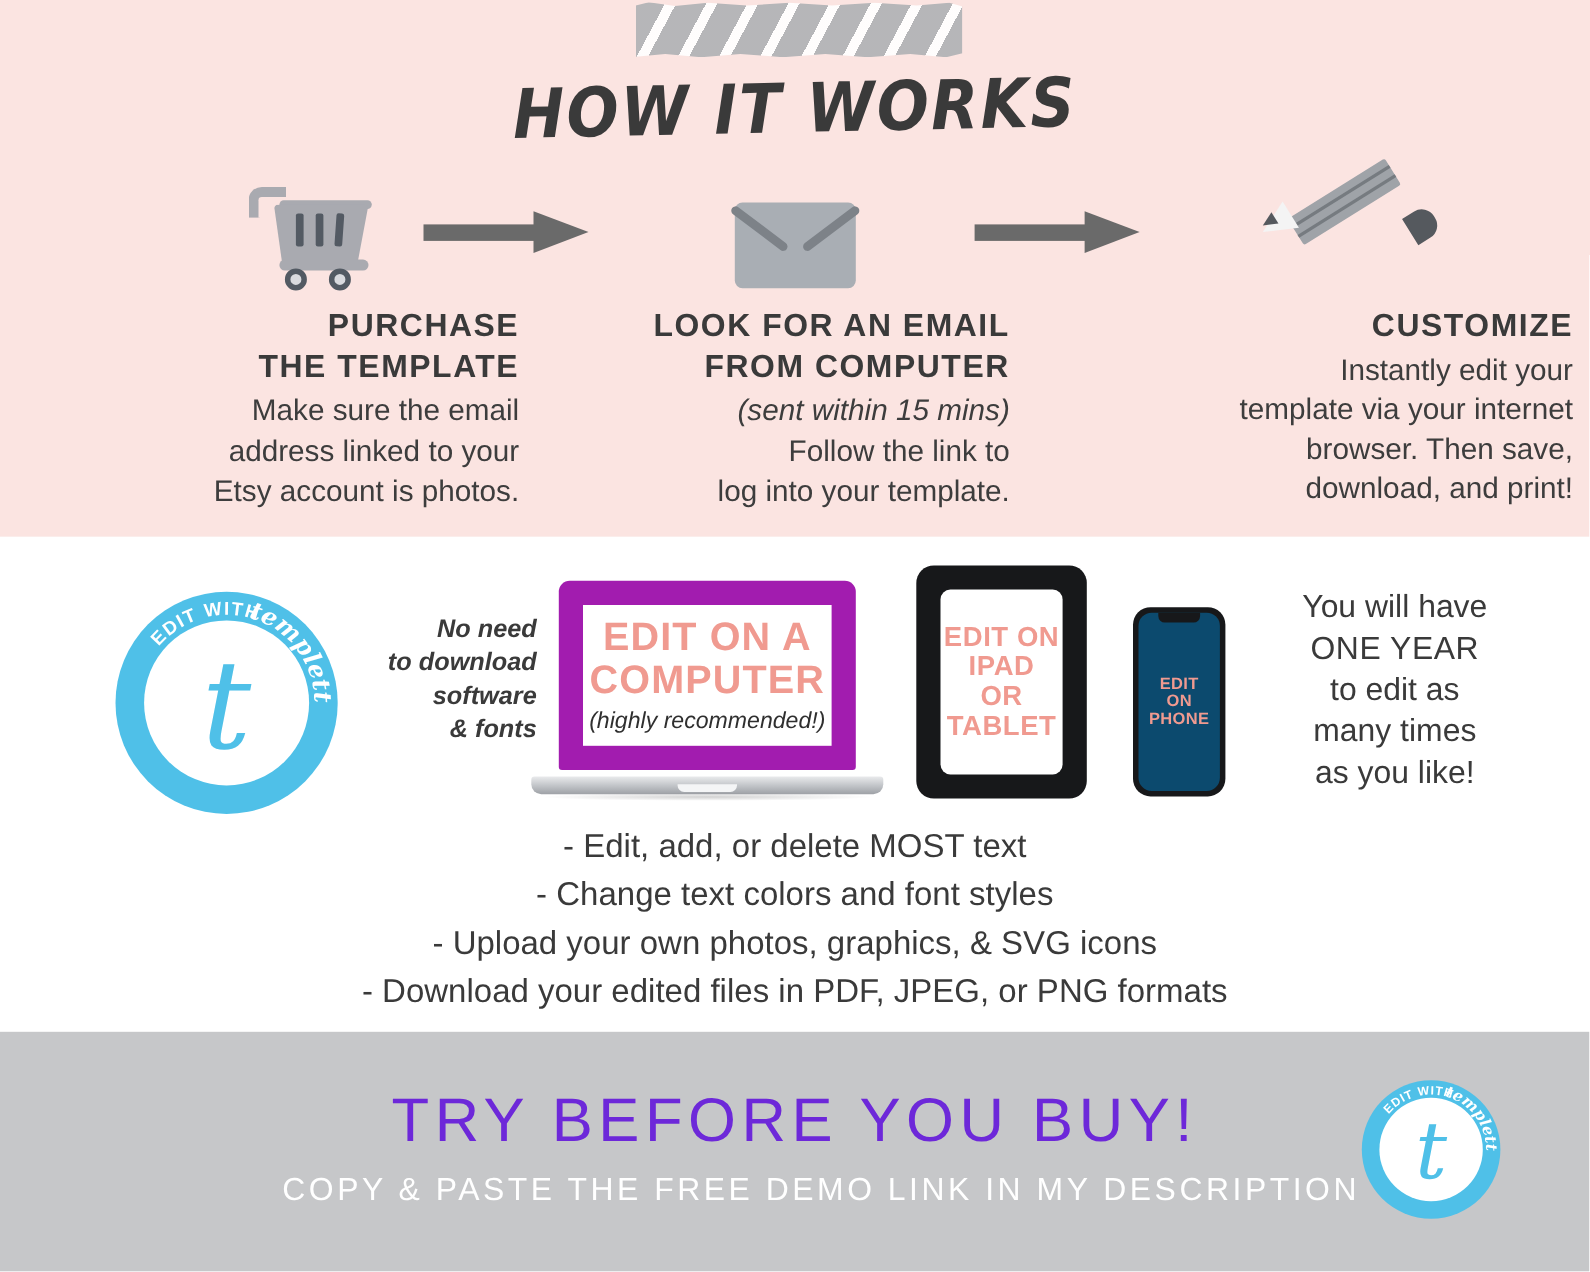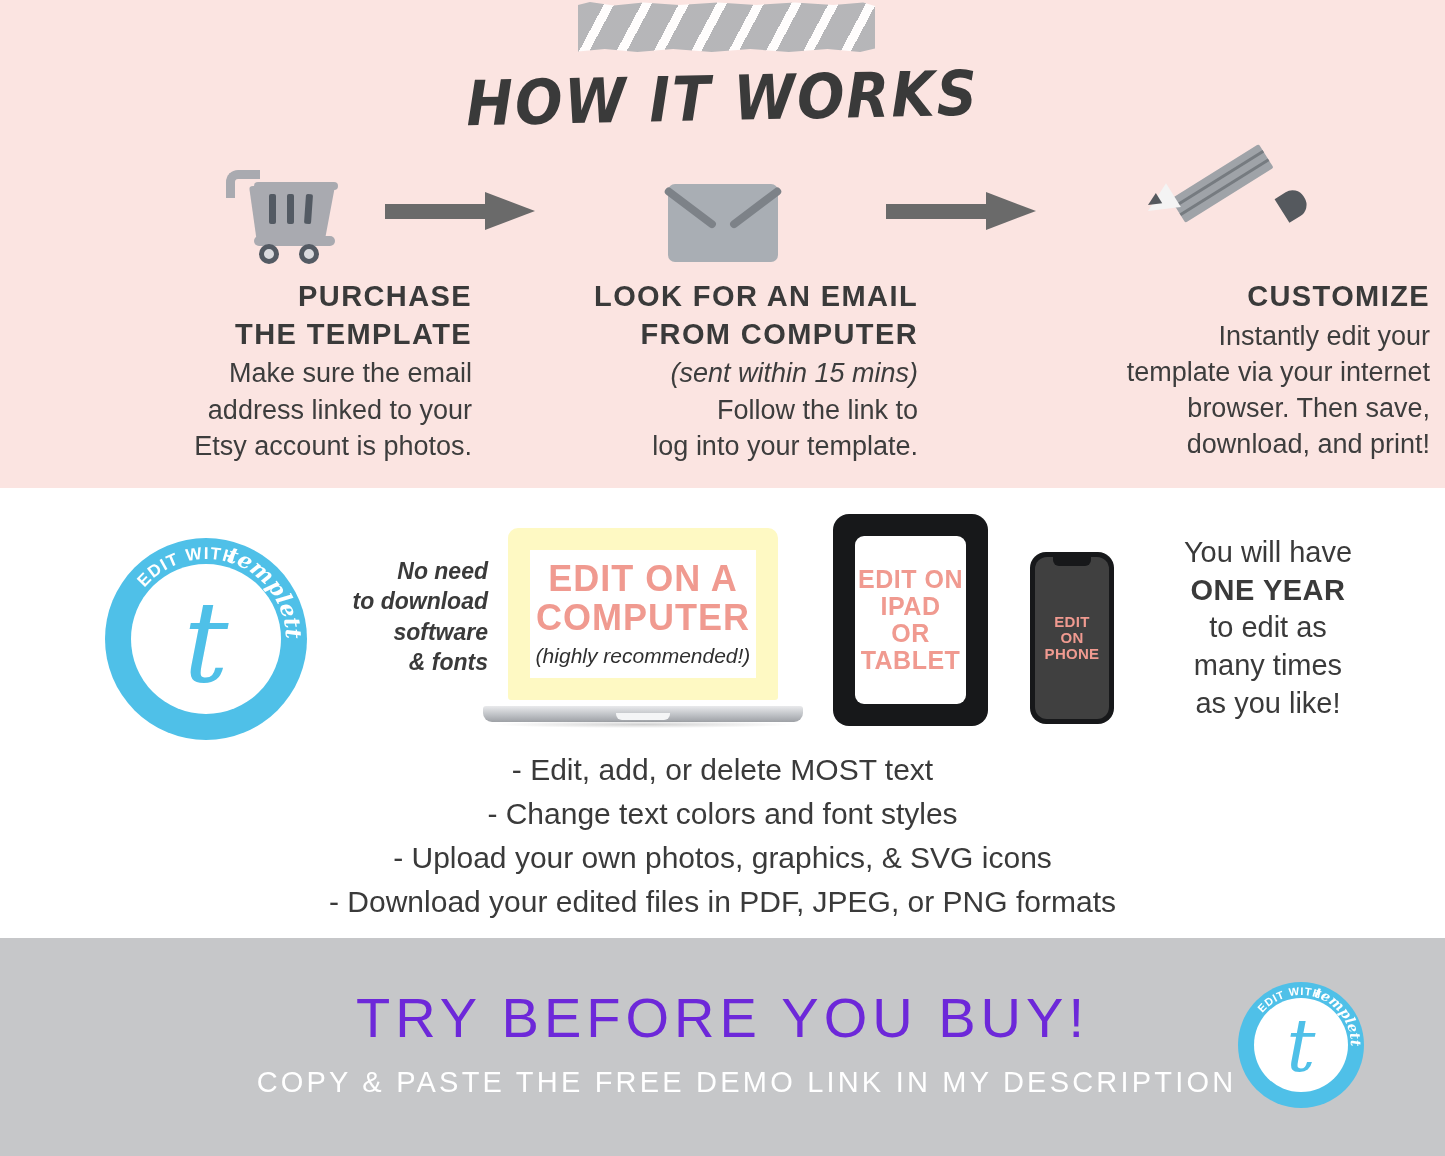--- a/index.html
+++ b/index.html
@@ -175,21 +175,21 @@
     position:absolute; left:328px; top:556px; width:160px;
     text-align:right; font-family:"Liberation Sans", sans-serif;
     font-weight:700; font-style:italic; font-size:23px; line-height:1.32;
     color:#3a3a3a;
   }
 
   
   .laptop { position:absolute; left:483px; top:528px; width:320px; height:200px; }
   .laptop .lid {
     position:absolute; left:25px; top:0; width:270px; height:172px;
-    background:#fef9c3; border-radius:10px 10px 3px 3px; padding:22px;
+    background:#a21caf; border-radius:10px 10px 3px 3px; padding:22px;
   }
   .laptop .screen {
     width:100%; height:100%; background:#fff; display:flex;
     flex-direction:column; align-items:center; justify-content:center;
   }
   .laptop .base {
     position:absolute; left:0; bottom:6px; width:320px; height:16px;
     background: linear-gradient(#e9eaec, #bfc2c6 55%, #9ea1a6);
     border-radius: 3px 3px 9px 9px;
   }
@@ -221,35 +221,35 @@
     display:flex; align-items:center; justify-content:center;
   }
   .tablet .dev-title { font-size:25px; letter-spacing:.5px; }
 
   
   .phone {
     position:absolute; left:1030px; top:552px; width:84px; height:172px;
     background:#17181a; border-radius:16px; padding:5px;
   }
   .phone .screen {
-    position:relative; width:100%; height:100%; background:#404040; border-radius:12px;
+    position:relative; width:100%; height:100%; background:#0c4a6e; border-radius:12px;
     display:flex; align-items:center; justify-content:center;
   }
   .phone .pnotch {
     position:absolute; left:50%; top:0; transform:translateX(-50%);
     width:38px; height:9px; background:#17181a; border-radius:0 0 6px 6px;
   }
   .phone .dev-title { font-size:15px; letter-spacing:.3px; }
 
   .oneyear {
     position:absolute; left:1122px; top:534px; width:292px;
     text-align:center; font-family:"Liberation Sans", sans-serif;
     font-size:29px; line-height:1.3; color:#3a3a3a;
   }
-  .oneyear b { font-weight:700; letter-spacing:.5px; }
+  .oneyear b { font-weight:400; letter-spacing:.5px; }
 
   .features {
     position:absolute; left:0; top:748px; width:1445px; text-align:center;
     font-family:"Liberation Sans", sans-serif; font-size:30px;
     line-height:1.47; color:#3a3a3a;
   }
 
   
   .banner {
     position:absolute; left:0; top:938px; width:1445px; height:218px;

